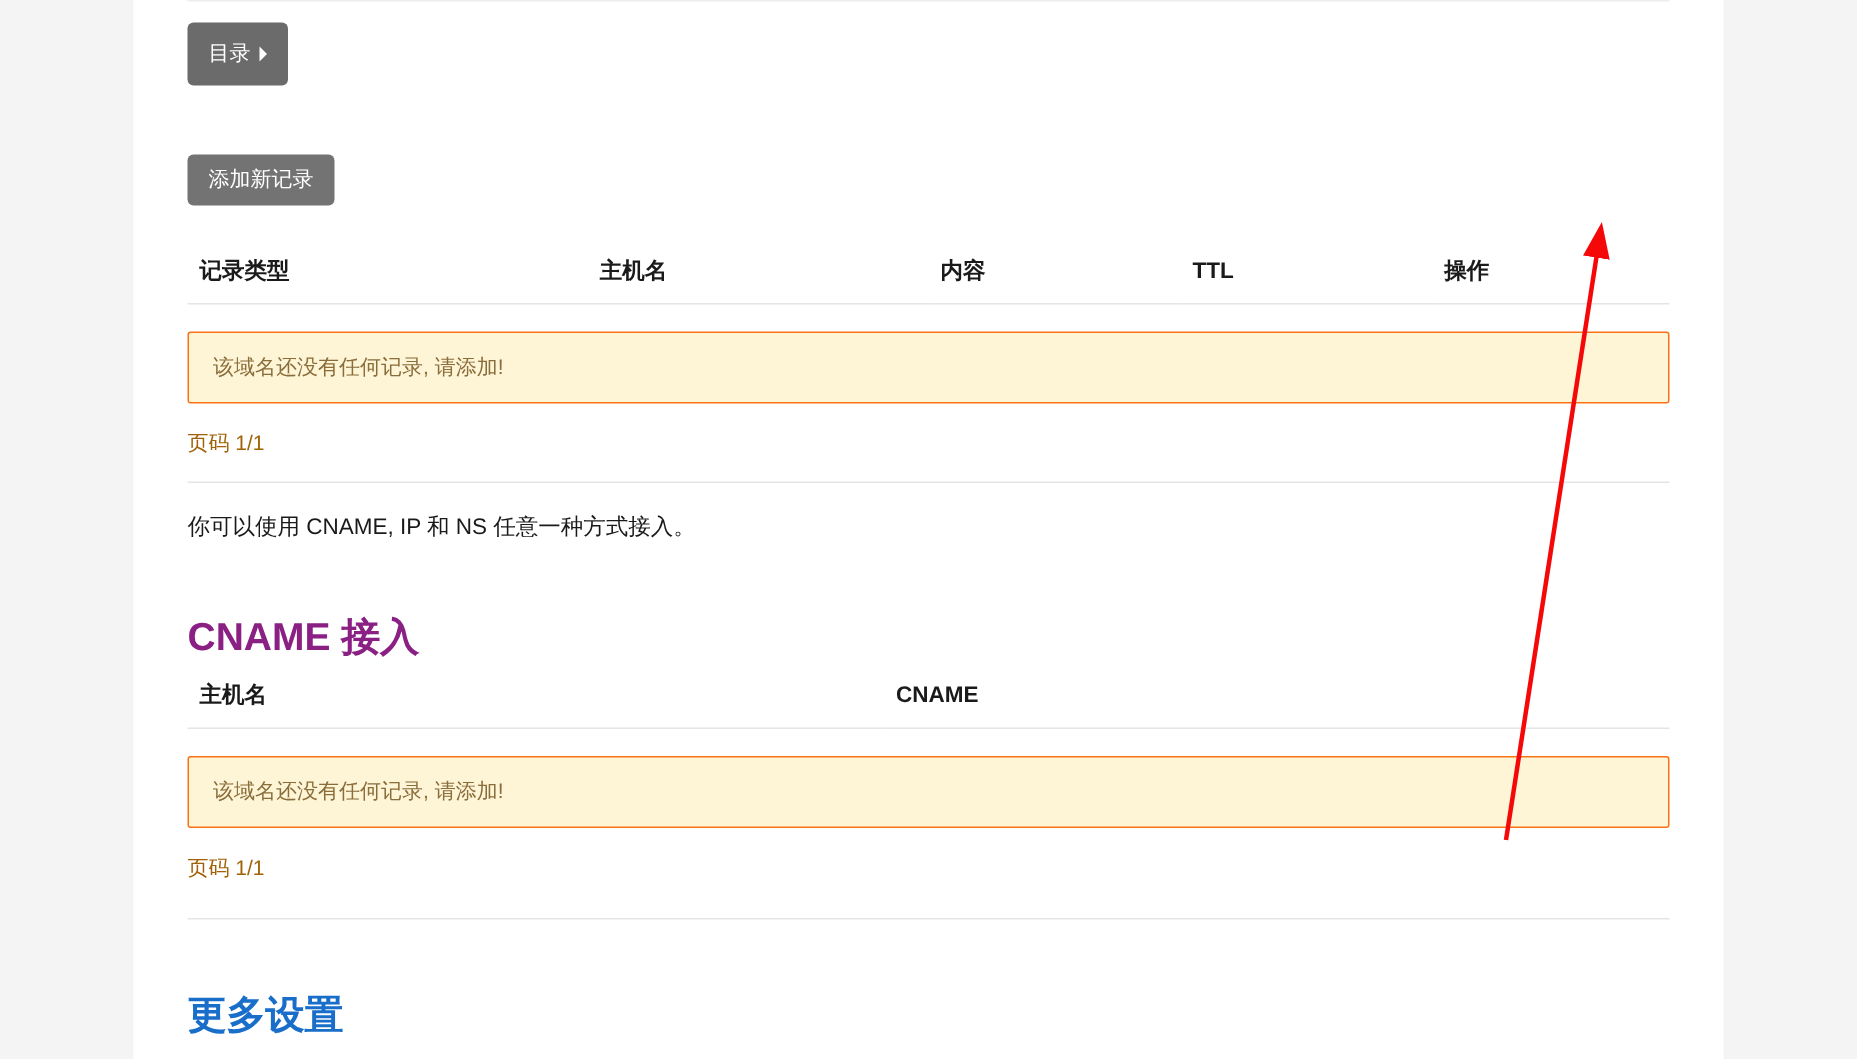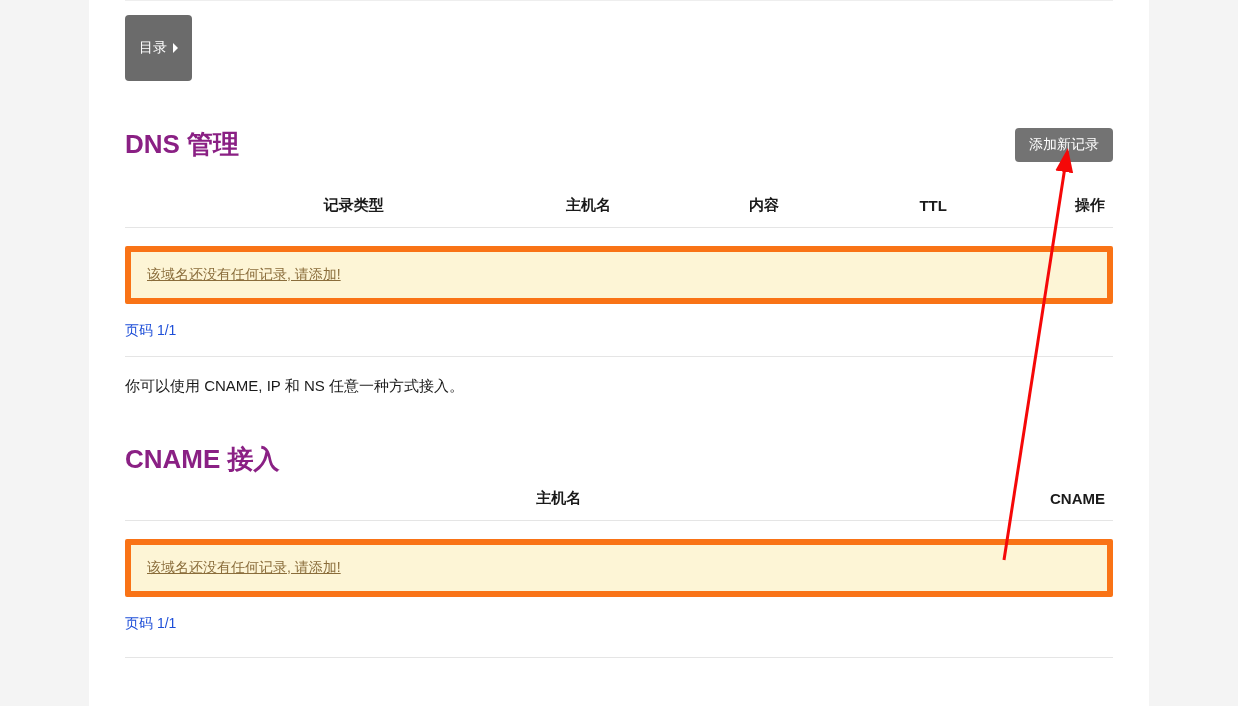--- a/index.html
+++ b/index.html
@@ -1,48 +1,47 @@
 <!DOCTYPE html>
 <html><head>
   <meta charset="utf-8">
   <style>
     * { margin:0; padding:0; box-sizing:border-box; }
     body { font-family:-apple-system,BlinkMacSystemFont,"Segoe UI","Microsoft YaHei",sans-serif; background:#f4f4f4; display:flex; justify-content:center; min-height:706px; width:1238px; }
     .page { background:#fff; width:1060px; padding:0 36px 20px 36px; }
     .hr-top { border:none; border-top:1px solid #eee; margin-bottom:14px; }
-    .toc-btn { background:#6b6b6b; color:#fff; font-size:14px; padding:24px 14px; border:none; border-radius:4px; cursor:pointer; display:inline-flex; align-items:center; gap:6px; margin-bottom:46px;font-family:Liberation Mono, monospace; }
+    .toc-btn { background:#6b6b6b; color:#fff; font-size:14px; padding:12px 14px; border:none; border-radius:4px; cursor:pointer; display:inline-flex; align-items:center; gap:6px; margin-bottom:46px;font-family:Liberation Mono, monospace; }
     .toc-btn .caret { display:inline-block; width:0; height:0; border-top:5px solid transparent; border-bottom:5px solid transparent; border-left:5px solid #fff; }
     .section-title { color:#8a2084; font-size:26px; font-weight:600; }
     .section-head { display:flex; justify-content:space-between; align-items:center; margin-bottom:22px; }
     .add-btn { background:#737373; color:#fff; font-size:14px; padding:8px 14px; border:none; border-radius:4px; cursor:pointer; }
     table { width:100%; border-collapse:collapse; }
-    thead th { text-align:right; font-size:15px; font-weight:700; color:#1a1a1a; padding:12px 8px; border-bottom:1px solid #e5e5e5; }
-    .alert { background:#fdf5d6; border:6px solid #f97316; color:#8a6d3b; padding:14px 16px; font-size:14px; border-radius:2px; margin:18px 0;text-decoration:underline; }
-    .pager { font-size:14px; color:#1d4ed8; margin-bottom:16px; }
+    thead th { text-align:left; font-size:15px; font-weight:700; color:#1a1a1a; padding:12px 8px; border-bottom:1px solid #e5e5e5; }
+    .alert { background:#fdf5d6; border:1px solid #f97316; color:#8a6d3b; padding:14px 16px; font-size:14px; border-radius:2px; margin:18px 0; }
+    .pager { font-size:14px; color:#a16207; margin-bottom:16px; }
     .note { font-size:15px; color:#1a1a1a; margin-bottom:36px; }
     .rule { border:none; border-top:1px solid #e5e5e5; margin-bottom:20px; }
     .rule2 { border:none; border-top:1px solid #e5e5e5; margin-top:24px; margin-bottom:46px; }
     .section2 { margin-bottom:46px; }
     .more-title { color:#196ec9; font-size:26px; font-weight:600; }
     .arrow-svg { position:absolute; pointer-events:none; }
     .wrap { position:relative; }
   </style>
 </head>
 <body>
 
 <div class="wrap">
   <div class="page">
     <hr class="hr-top">
     <button class="toc-btn">
       <span>目录</span>
       <span class="caret"></span>
     </button>
 
     <div class="section-head">
-      <h2 class="section-title">DNS 管理</h2>
       <button class="add-btn">添加新记录</button>
     </div>
 
     <table>
       <thead>
         <tr>
           <th style="width:27%">记录类型</th>
           <th style="width:23%">主机名</th>
           <th style="width:17%">内容</th>
           <th style="width:17%">TTL</th>

